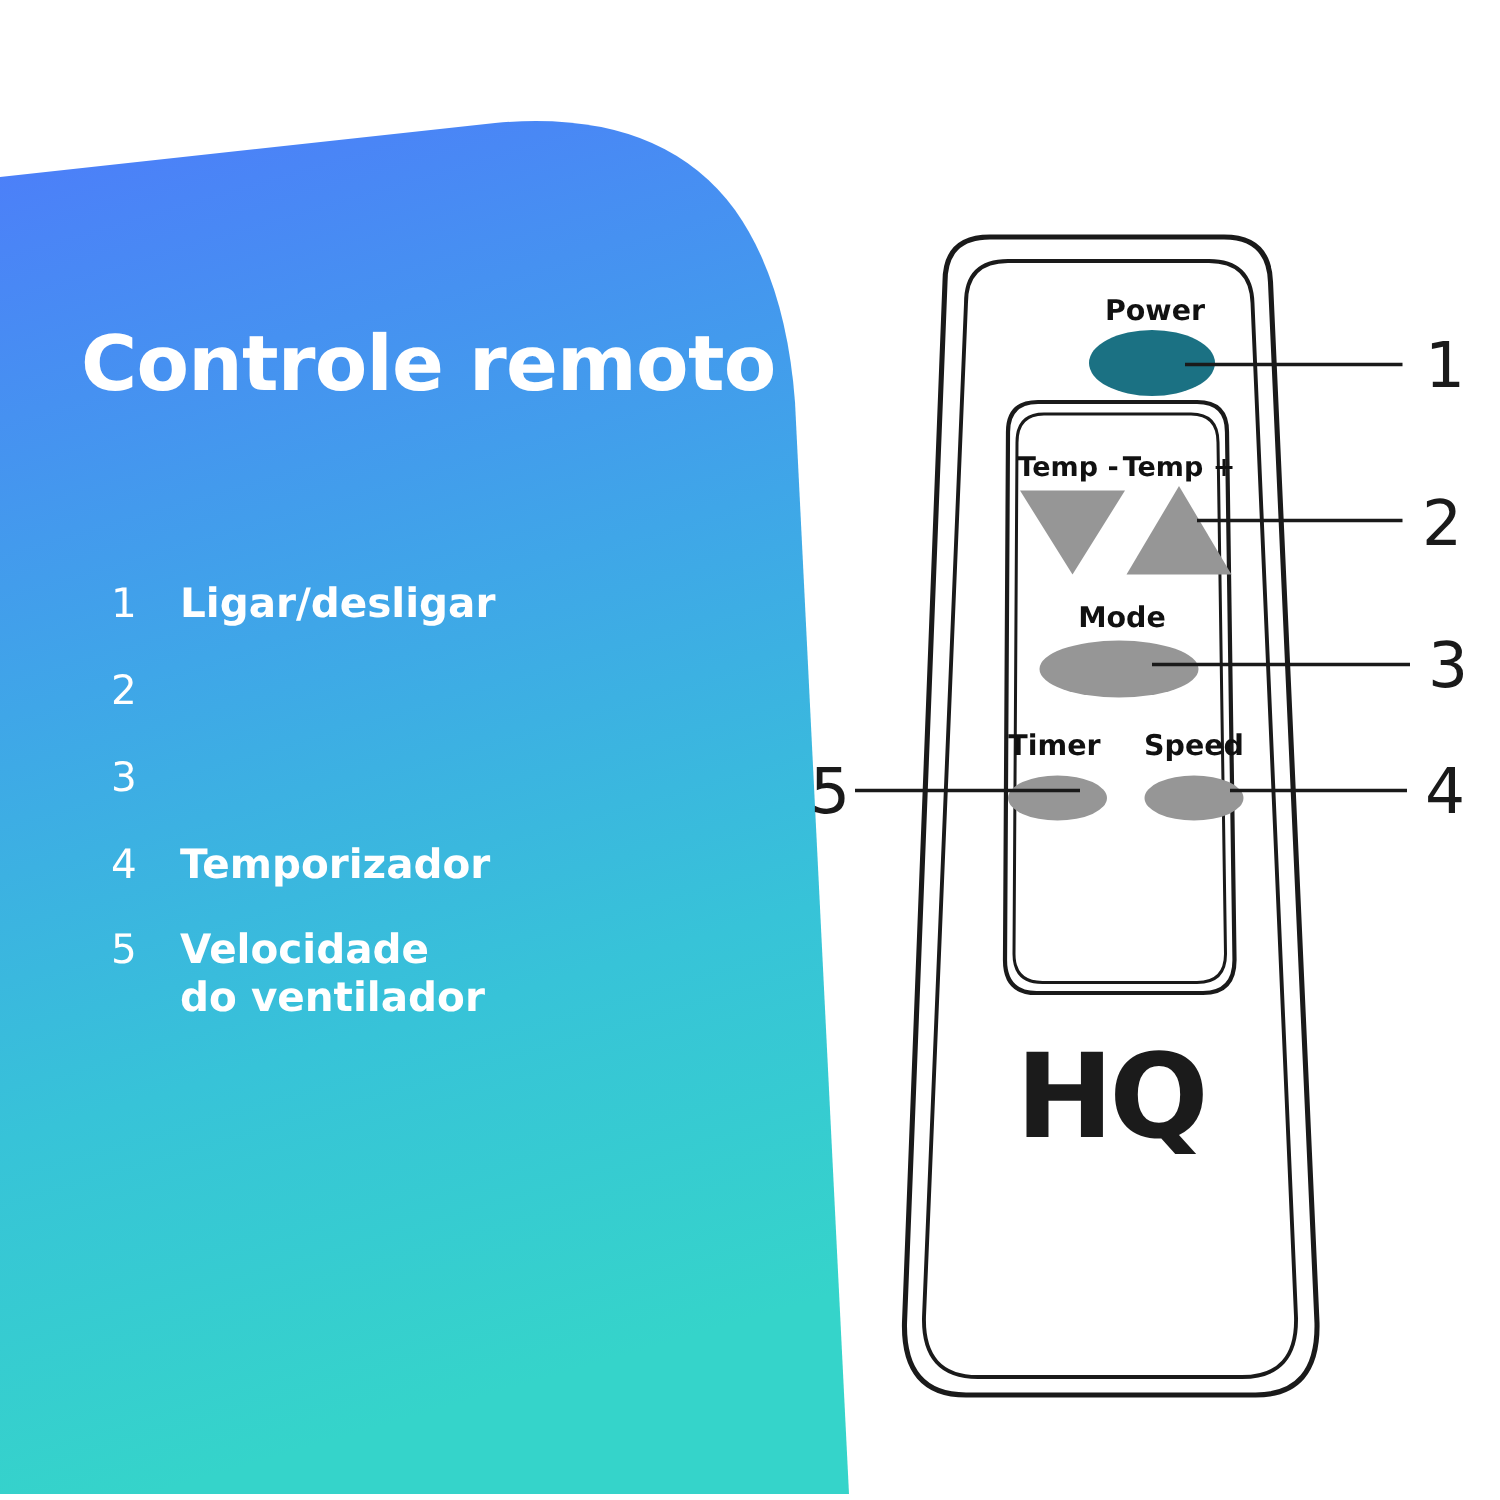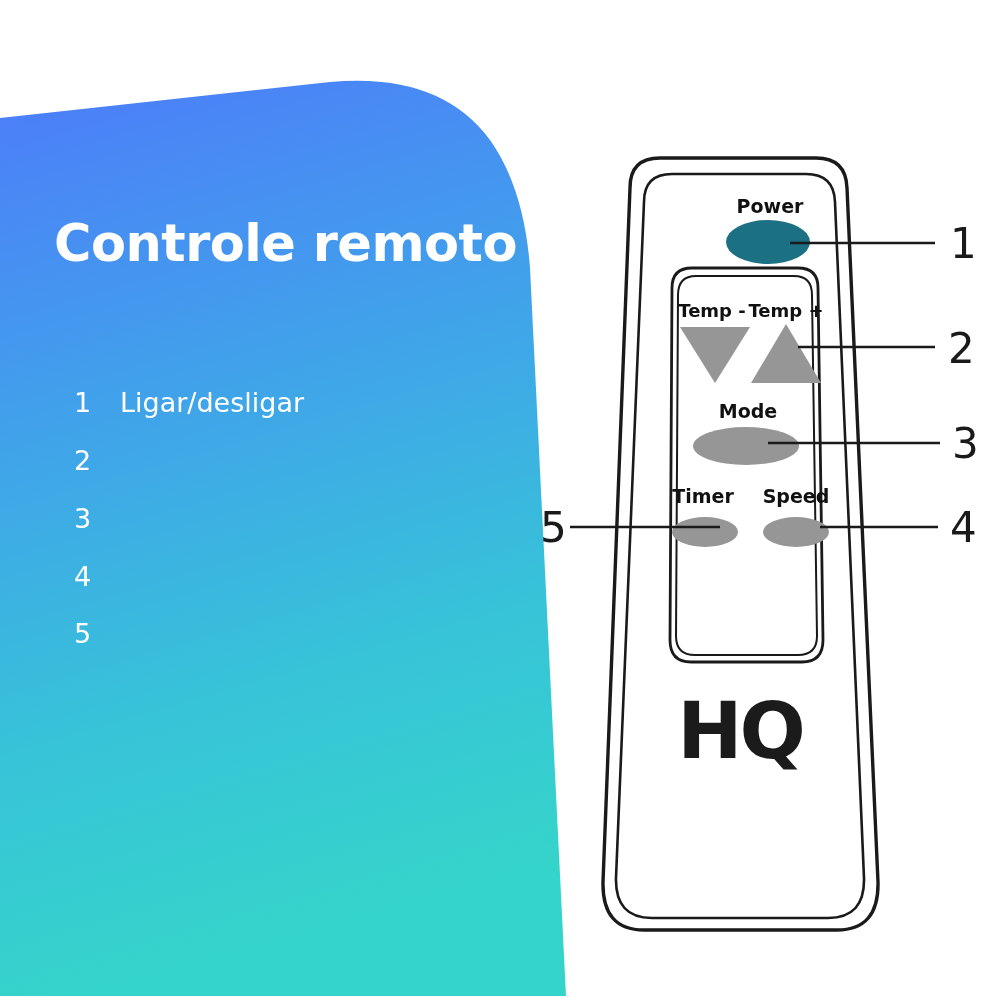--- a/index.html
+++ b/index.html
@@ -54,21 +54,21 @@
   .legend-num {
     width:46px;
     flex:0 0 46px;
     font-size:27px;
     font-weight:400;
     line-height:1.18;
     color:#ffffff;
   }
   .legend-label {
     font-size:27px;
-    font-weight:400;
+    font-weight:700;
     line-height:1.18;
     color:#ffffff;
     white-space:pre-line;
   }
 
   
   #remote-svg {
     position:absolute;
     left:540px; top:140px;
     width:460px; height:830px;
@@ -109,24 +109,26 @@
       <div class="legend-row">
         <span class="legend-num">2</span>
       </div>
 
       <div class="legend-row">
         <span class="legend-num">3</span>
       </div>
 
       <div class="legend-row">
         <span class="legend-num">4</span>
+        <span class="legend-label">Temporizador</span>
       </div>
 
       <div class="legend-row">
         <span class="legend-num">5</span>
+        <span class="legend-label">Velocidade<br>do ventilador</span>
       </div>
 
     </div>
   </div>
 
   <svg id="remote-svg" viewBox="0 0 460 830">
 
     <g stroke="#1a1a1a" fill="#ffffff" stroke-linejoin="round" stroke-linecap="round">
 
       <path d="M 90 48

